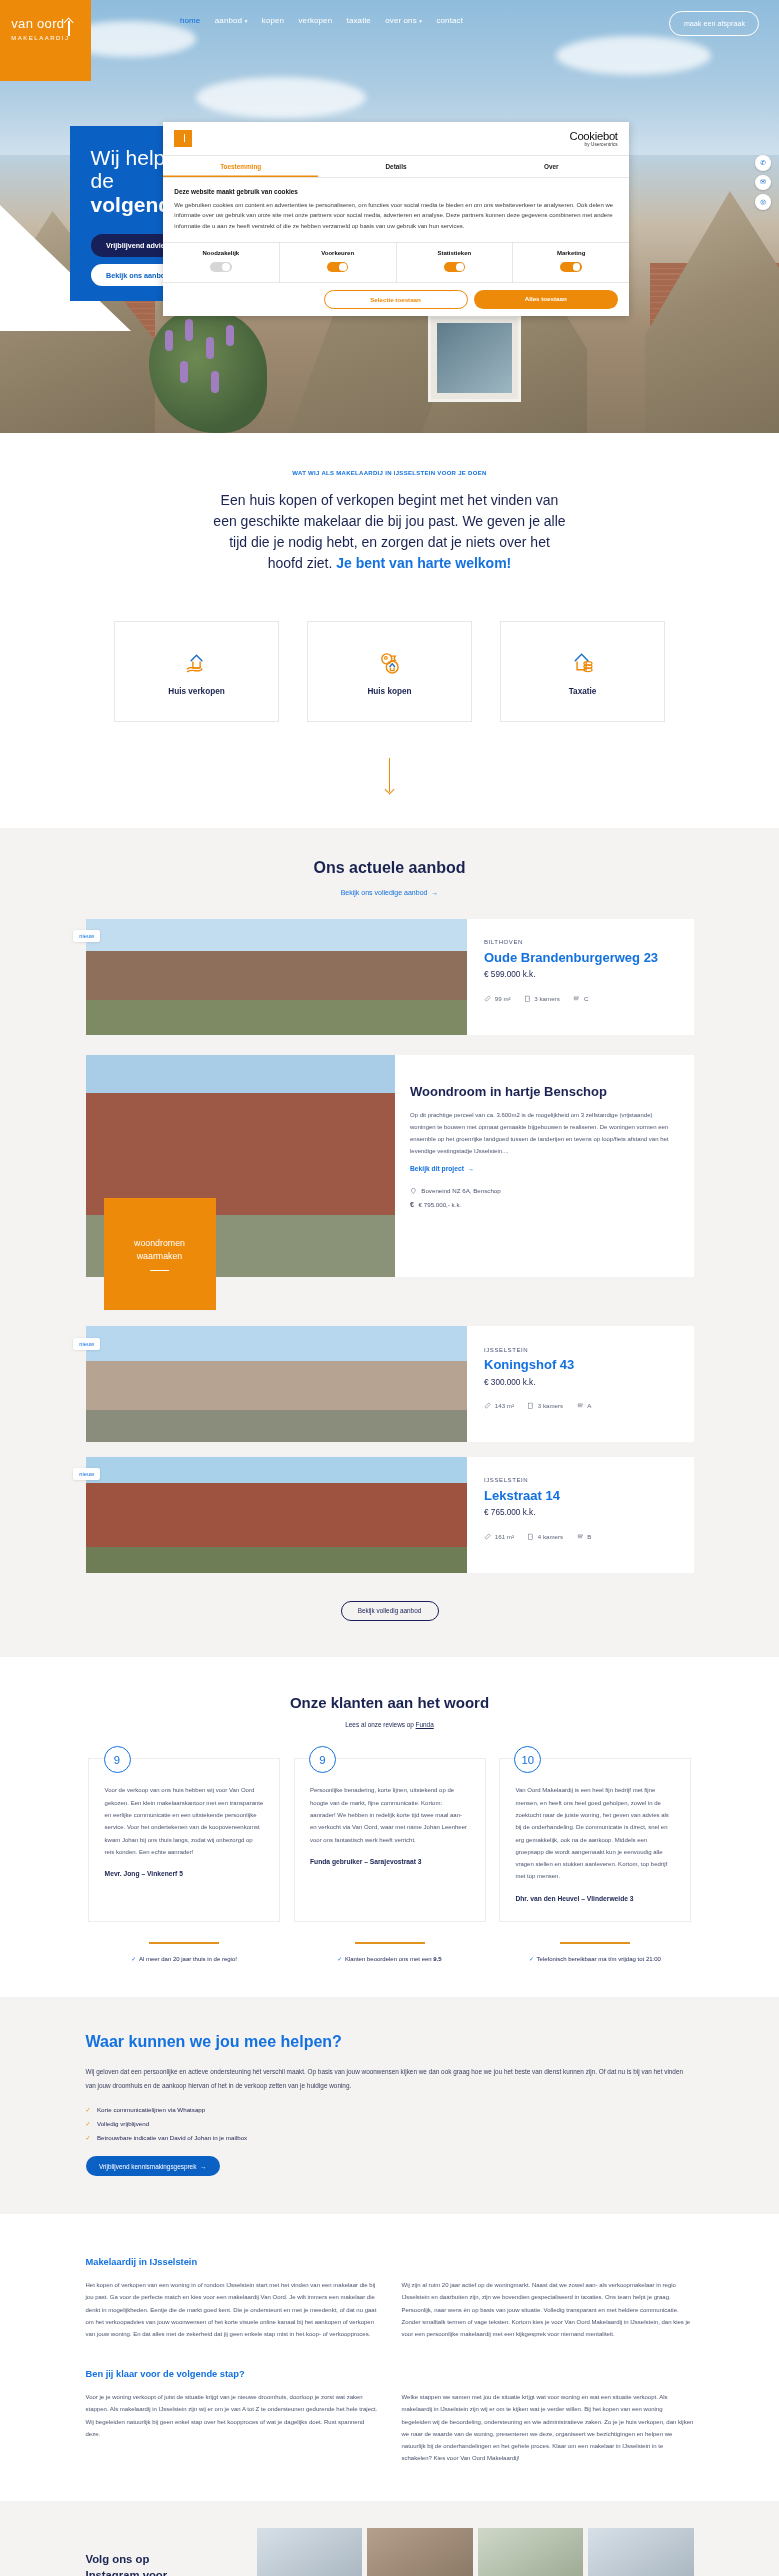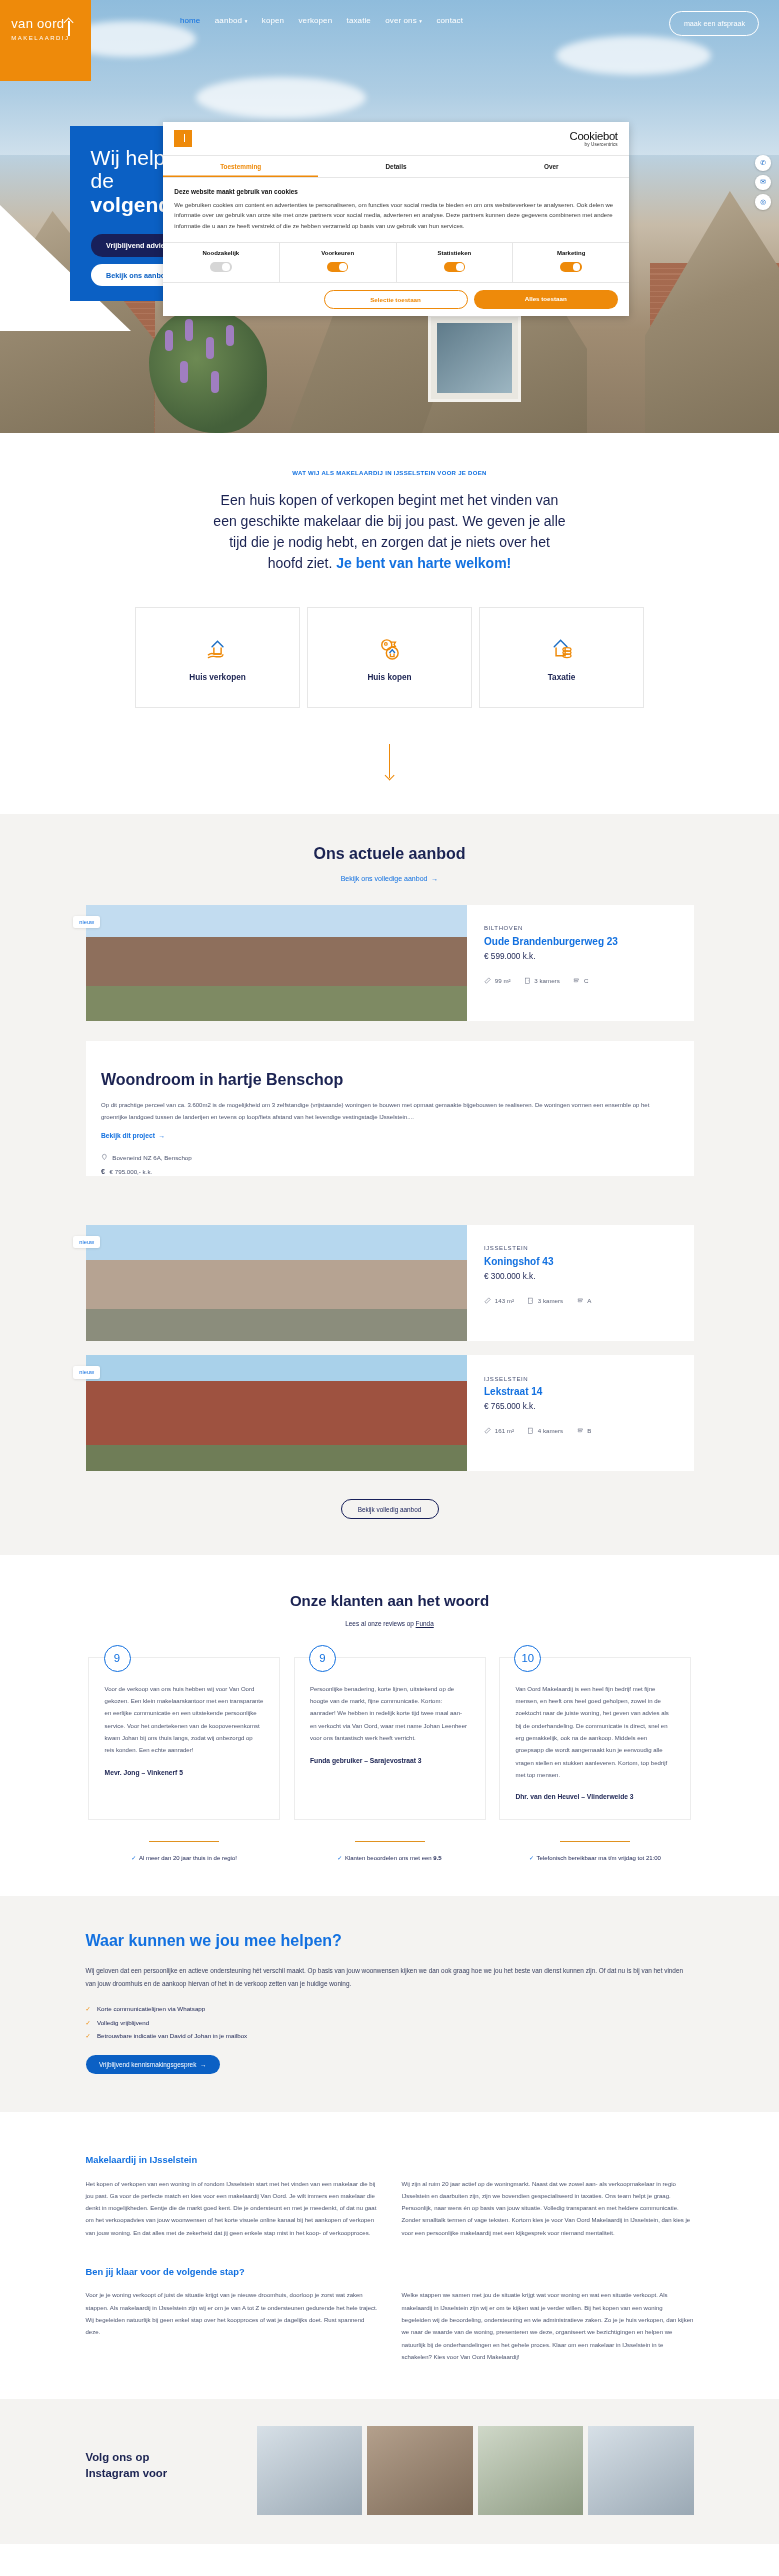--- a/index.html
+++ b/index.html
@@ -95,21 +95,21 @@
                 width:144px;text-align:center;font-size:6.2px;font-weight:700;}
   .ck-foot .all{background:#ee8a0a;color:#fff;border-radius:10.3px;padding:5.2px 0;width:144px;
                 text-align:center;font-size:6.2px;font-weight:700;}
 
   
   .intro{padding:37px 0 0;text-align:center;}
   .eyebrow{color:#1371e0;font-size:6px;letter-spacing:0.3px;font-weight:700;text-transform:uppercase;}
   .intro h2{max-width:355px;margin:14.4px auto 0;font-size:14px;line-height:1.5;font-weight:400;color:#1b2352;}
   .intro h2 b{color:#1371e0;font-weight:700;}
 
-  .cards3{display:flex;gap:7px;justify-content:center;margin-top:33px;}
+  .cards3{display:flex;gap:28px;justify-content:center;margin-top:47px;}
   .card3{width:165px;height:101px;border:0.5px solid #e7e7e7;background:#fff;
          display:flex;flex-direction:column;align-items:center;justify-content:center;gap:9.3px;}
   .card3 .ttl{font-size:8.2px;font-weight:700;color:#1b2352;}
   .ic{width:29px;height:29px;}
 
   .arrowdown{margin:36px auto 0;width:1px;height:34px;background:#ee8a0a;position:relative;}
   .arrowdown:after{content:"";position:absolute;left:-2.6px;bottom:-1px;width:6.2px;height:6.2px;
         border-right:1px solid #ee8a0a;border-bottom:1px solid #ee8a0a;transform:rotate(45deg);}
 
   
@@ -119,35 +119,35 @@
   .listing{width:608px;margin:23px auto 0;position:relative;display:flex;background:#fff;}
   .listing .photo{width:381px;height:116px;background:
       linear-gradient(180deg,#cfe0ee 0%,#cfe0ee 40%,#9aa890 40%,#7f8f72 100%);position:relative;}
   .listing .photo.p-brick{background:linear-gradient(180deg,#a9d1ea 0 22%,#9e5240 22% 78%,#6f7d57 78% 100%);}
   .listing .photo.p-street{background:linear-gradient(180deg,#b6d7ee 0 30%,#b6a392 30% 72%,#8b8d7c 72% 100%);}
   .listing .photo.p-house{background:linear-gradient(180deg,#c2dcf0 0 28%,#8e6f5c 28% 70%,#7e8a63 70% 100%);}
   .badge{position:absolute;left:-12.4px;top:11.3px;background:#fff;color:#1371e0;font-size:5.7px;
          border-radius:2.1px;padding:3.1px 6.2px;box-shadow:0 0.5px 2.6px rgba(0,0,0,.12);}
   .listing .info{flex:1;padding:20.6px 17.5px;}
   .city{font-size:6px;letter-spacing:0.6px;color:#4a5375;}
-  .addr{font-size:10px;font-weight:700;color:#1371e0;margin-top:4.6px;}
+  .addr{font-size:13px;font-weight:700;color:#1371e0;margin-top:4.6px;}
   .price{font-size:8.2px;margin-top:5.2px;color:#1b2352;}
   .specs{display:flex;gap:13.4px;margin-top:15.5px;font-size:6.2px;color:#5d6478;align-items:center;}
   .specs span{display:flex;gap:3.6px;align-items:center;}
 
   
   .feature{width:608px;margin:20.6px auto 0;position:relative;display:flex;background:#fff;}
   .feature .fphoto{width:309px;height:222px;position:relative;
       background:linear-gradient(180deg,#a9cde6 0 17%,#9d5846 17% 72%,#8a9378 72% 100%);}
   .orangebox{position:absolute;left:18px;bottom:-33px;width:112px;height:112px;background:#ee8a0a;
              color:#fff;display:flex;flex-direction:column;align-items:center;justify-content:center;
              font-size:8.8px;line-height:1.45;}
   .orangebox .ln{width:18.5px;height:1px;background:#fff;margin-top:7.7px;}
   .feature .finfo{flex:1;padding:29px 23px 0 15.5px;}
-  .feature .finfo h3{font-size:16px;font-weight:700;line-height:1.3;}
+  .feature .finfo h3{font-size:13px;font-weight:700;line-height:1.3;}
   .feature .finfo p{font-size:6px;line-height:1.95;color:#4c546e;margin-top:9.3px;}
   .feature .finfo .lnk{display:inline-block;margin-top:8.2px;color:#1371e0;font-weight:700;font-size:6.7px;}
   .metarow{margin-top:13.4px;font-size:6.2px;color:#4c546e;display:flex;flex-direction:column;gap:5.7px;}
   .metarow span{display:flex;gap:4.6px;align-items:center;}
 
   .fullbtn{display:block;width:98px;margin:28px auto 0;text-align:center;border:0.8px solid #18205a;
            border-radius:11.3px;padding:5.7px 0;font-size:6.4px;color:#18205a;}
 
   
   .reviews{padding:37px 0 35px;background:#fff;}
@@ -389,20 +389,27 @@
                 <path d="M4 6h13l3 2-3 2H4z" stroke="#5d6478" stroke-width="1.5"></path>
                 <path d="M4 12h10l3 2-3 2H4z" stroke="#5d6478" stroke-width="1.5"></path>
               </svg>
               <i style="font-style:normal">C</i>
             </span>
         </div>
       </div>
     </article>
 
     <article class="feature">
+      <div class="fphoto">
+        <div class="orangebox">
+          <span>woondromen</span>
+          <span>waarmaken</span>
+          <span class="ln"></span>
+        </div>
+      </div>
       <div class="finfo">
         <h3>Woondroom in hartje Benschop</h3>
         <p>Op dit prachtige perceel van ca. 3.600m2 is de mogelijkheid om 3 zelfstandige (vrijstaande) woningen te bouwen met opmaat gemaakte bijgebouwen te realiseren. De woningen vormen een ensemble op het groenrijke landgoed tussen de landerijen en tevens op loop/fiets afstand van het levendige vestingstadje IJsselstein....</p>
         <a class="lnk"><span>Bekijk dit project</span> &nbsp;→</a>
         <div class="metarow">
           <span>
               <svg width="6.7" height="7.7" viewBox="0 0 24 24" fill="none">
                 <path d="M12 22s7-7.2 7-12a7 7 0 10-14 0c0 4.8 7 12 7 12z" stroke="#4c546e" stroke-width="1.7"></path>
               </svg>
               <i style="font-style:normal">Boveneind NZ 6A, Benschop</i>

